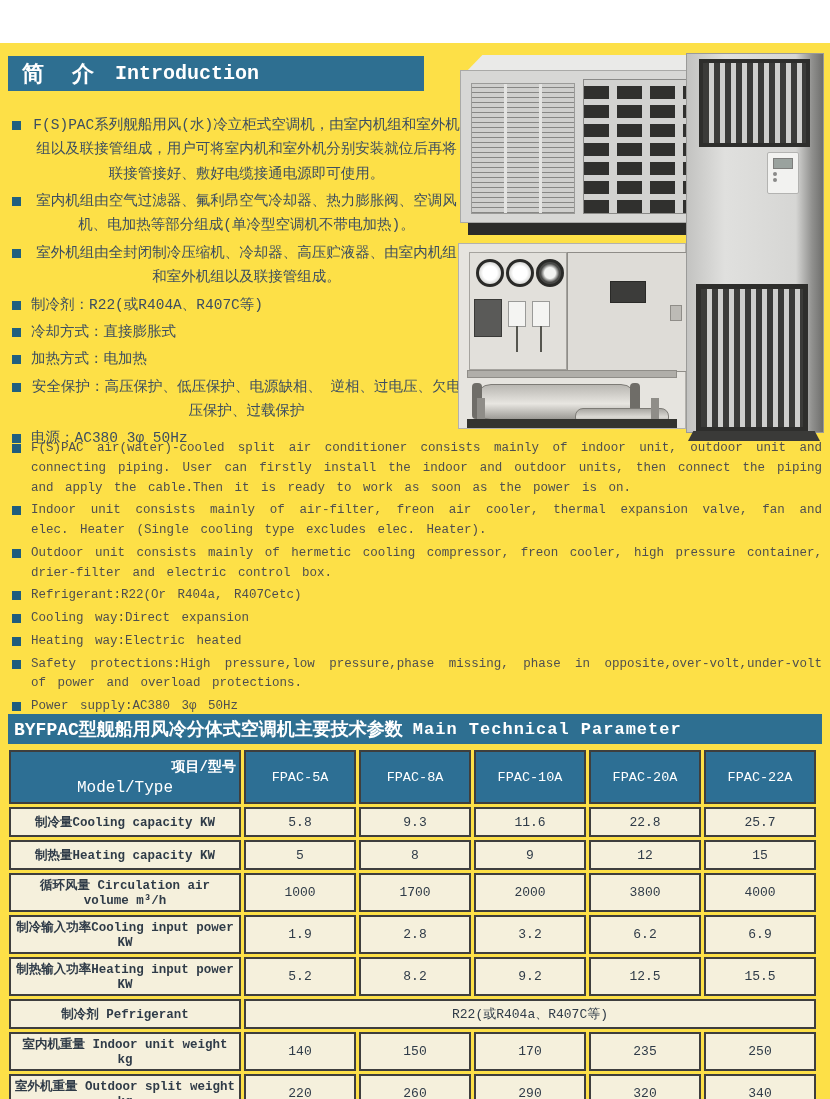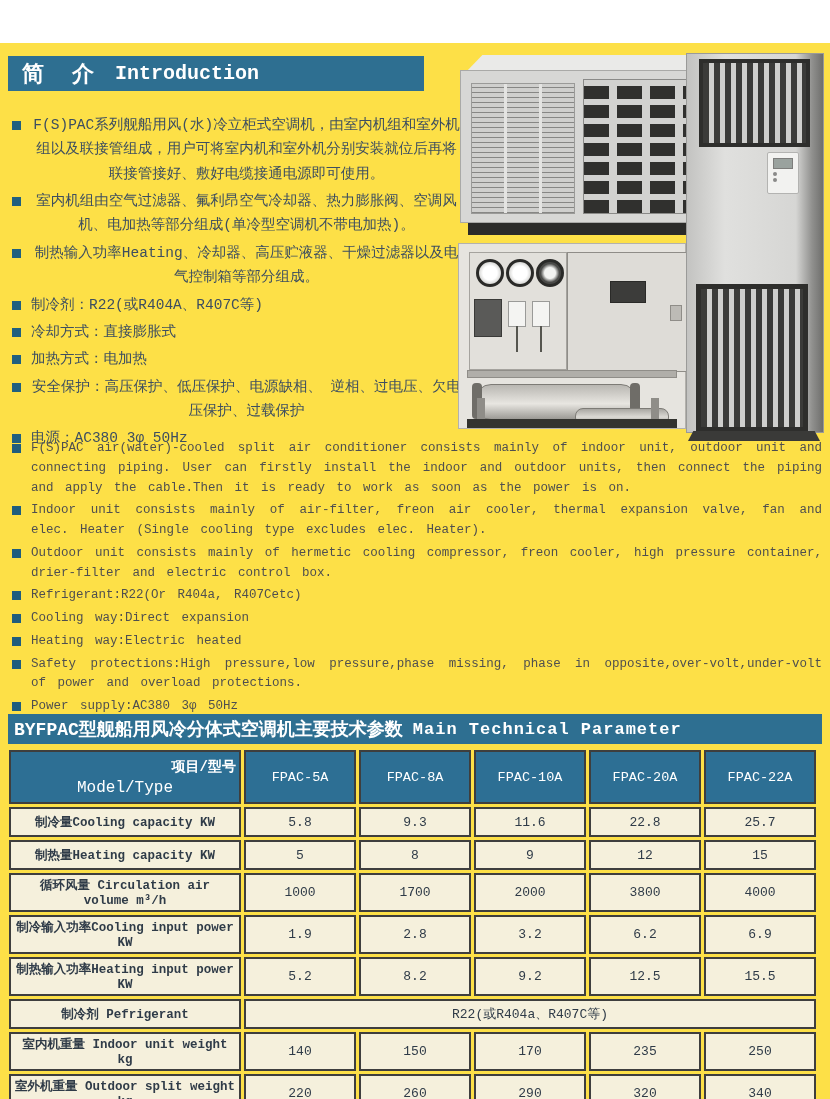--- a/index.html
+++ b/index.html
@@ -138,21 +138,21 @@
     <div class="bullet">
         <span class="sq"></span>
         <span class="txt">F(S)PAC系列舰船用风(水)冷立柜式空调机，由室内机组和室外机组以及联接管组成，用户可将室内机和室外机分别安装就位后再将联接管接好、敷好电缆接通电源即可使用。</span>
       </div>
     <div class="bullet">
         <span class="sq"></span>
         <span class="txt">室内机组由空气过滤器、氟利昂空气冷却器、热力膨胀阀、空调风机、电加热等部分组成(单冷型空调机不带电加热)。</span>
       </div>
     <div class="bullet">
         <span class="sq"></span>
-        <span class="txt">制热输入功率Heating、冷却器、高压贮液器、干燥过滤器以及电气控制箱等部分组成。</span>
+        <span class="txt">室外机组由全封闭制冷压缩机、冷却器、高压贮液器、由室内机组和室外机组以及联接管组成。</span>
       </div>
     <div class="bullet">
         <span class="sq"></span>
         <span class="txt">制冷剂：R22(或R404A、R407C等)</span>
       </div>
     <div class="bullet">
         <span class="sq"></span>
         <span class="txt">冷却方式：直接膨胀式</span>
       </div>
     <div class="bullet">

